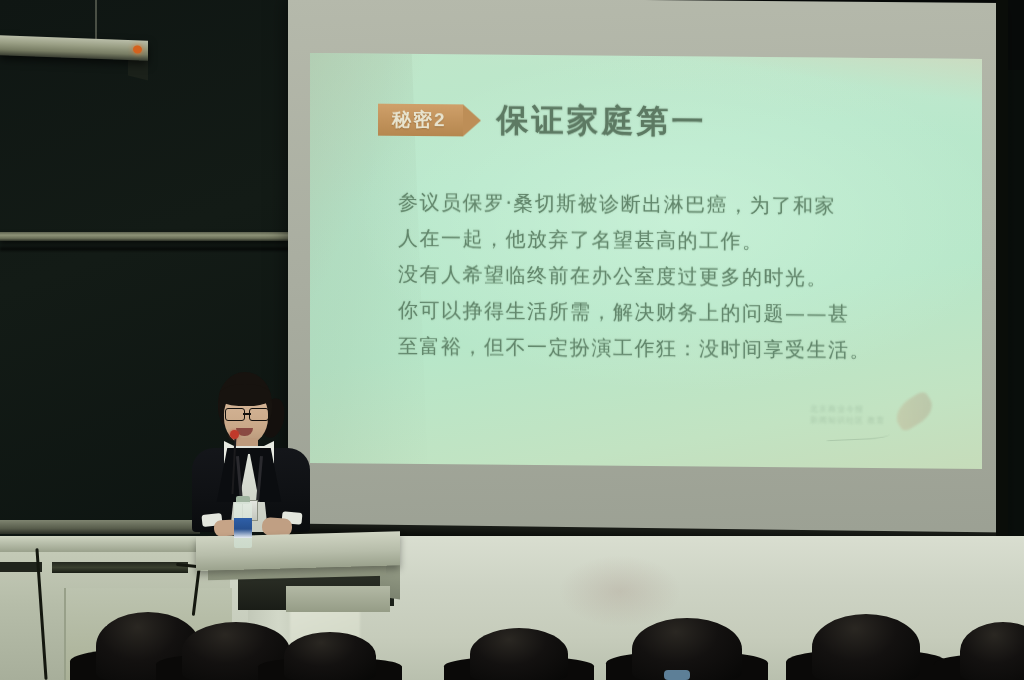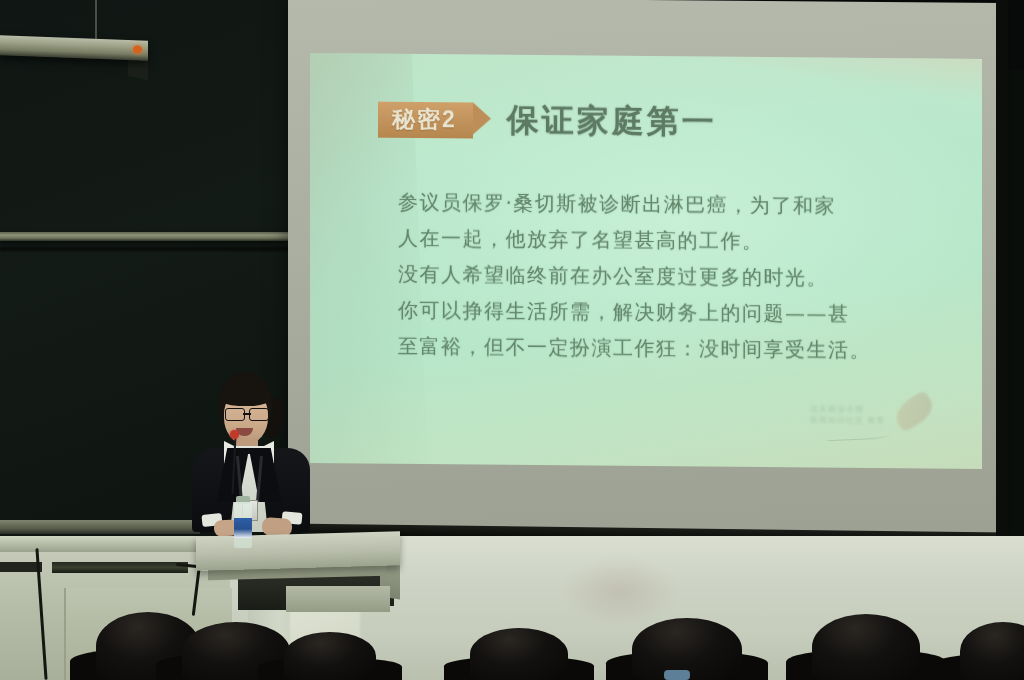--- a/index.html
+++ b/index.html
@@ -101,21 +101,21 @@
   }
 
   .slide-header{
     position:absolute;left:68px;top:44px;
     display:flex;align-items:center;gap:26px;
   }
   .tag{
     position:relative;
     background:linear-gradient(180deg,#cfa06a 0%,#c2935c 50%,#b5874f 100%);
     color:#e8e4cf;
-    font-size:23px;font-weight:bold;letter-spacing:2px;
+    font-size:19px;font-weight:bold;letter-spacing:2px;
     padding:6px 16px 7px 14px;
     line-height:1;
     text-shadow:0 1px 1px rgba(120,80,30,.45);
     filter:blur(.25px);
   }
   .tag:after{
     content:"";position:absolute;right:-18px;top:0;
     width:0;height:0;
     border-top:16px solid transparent;
     border-bottom:16px solid transparent;

